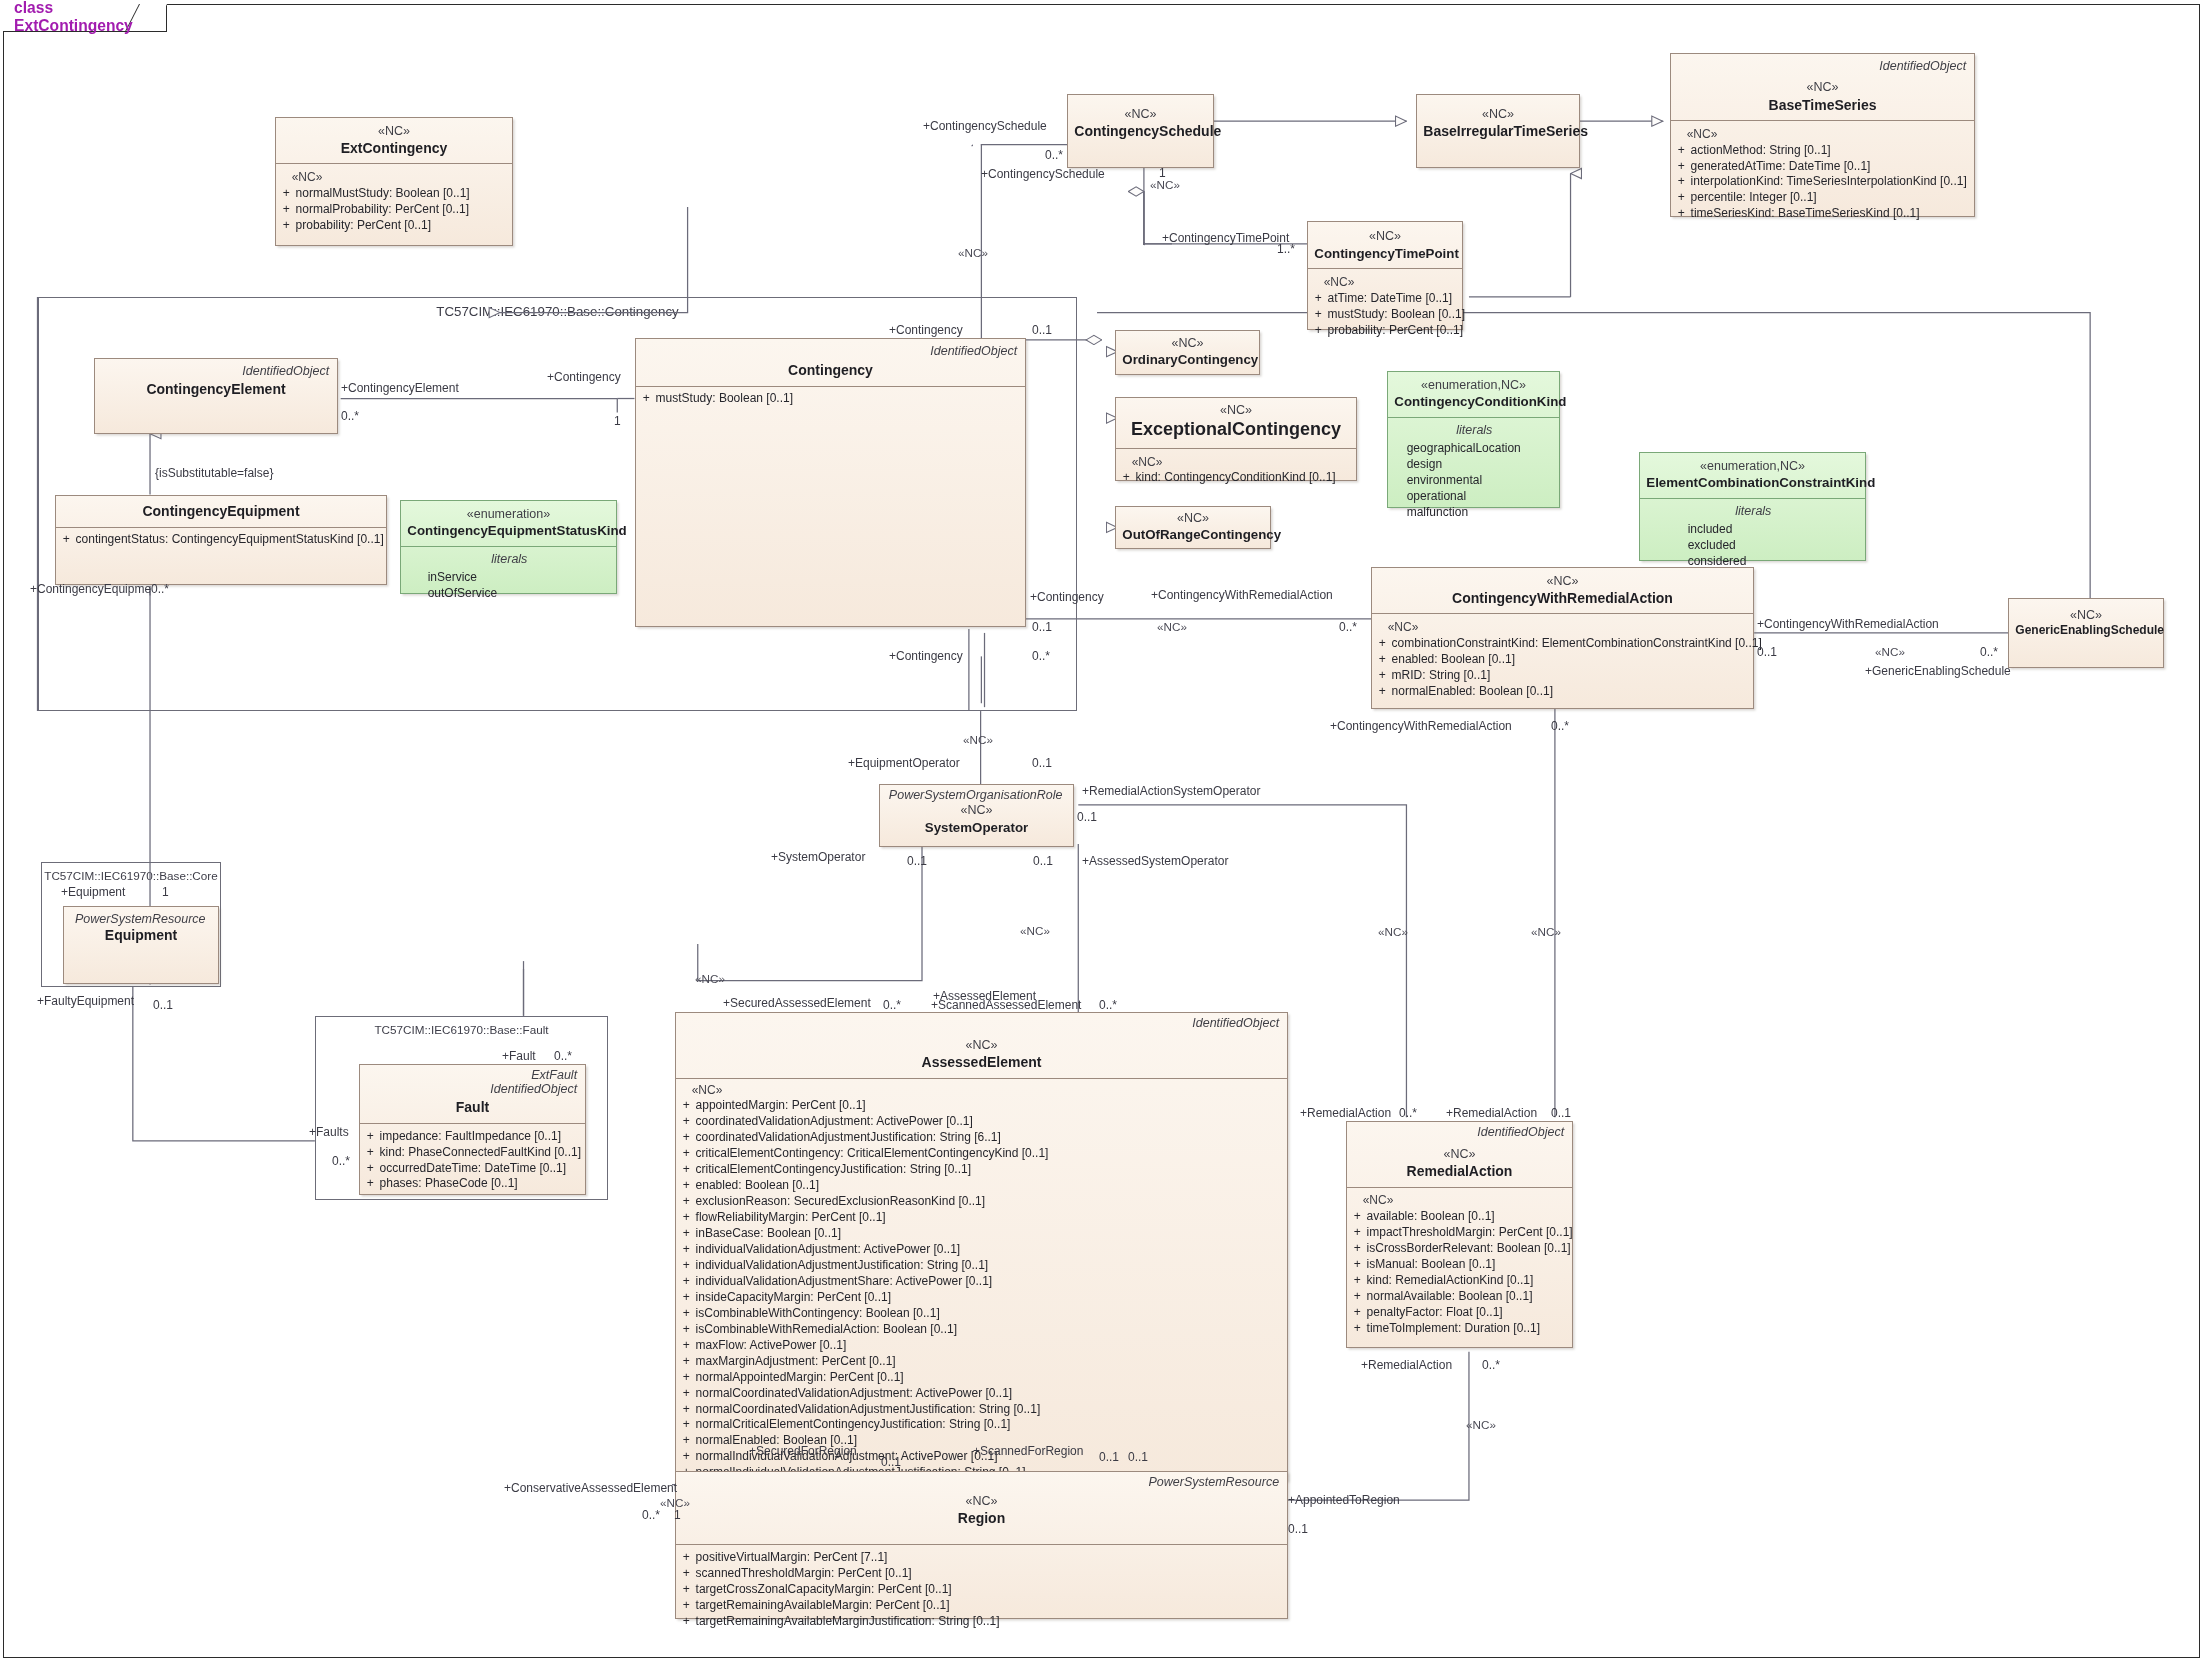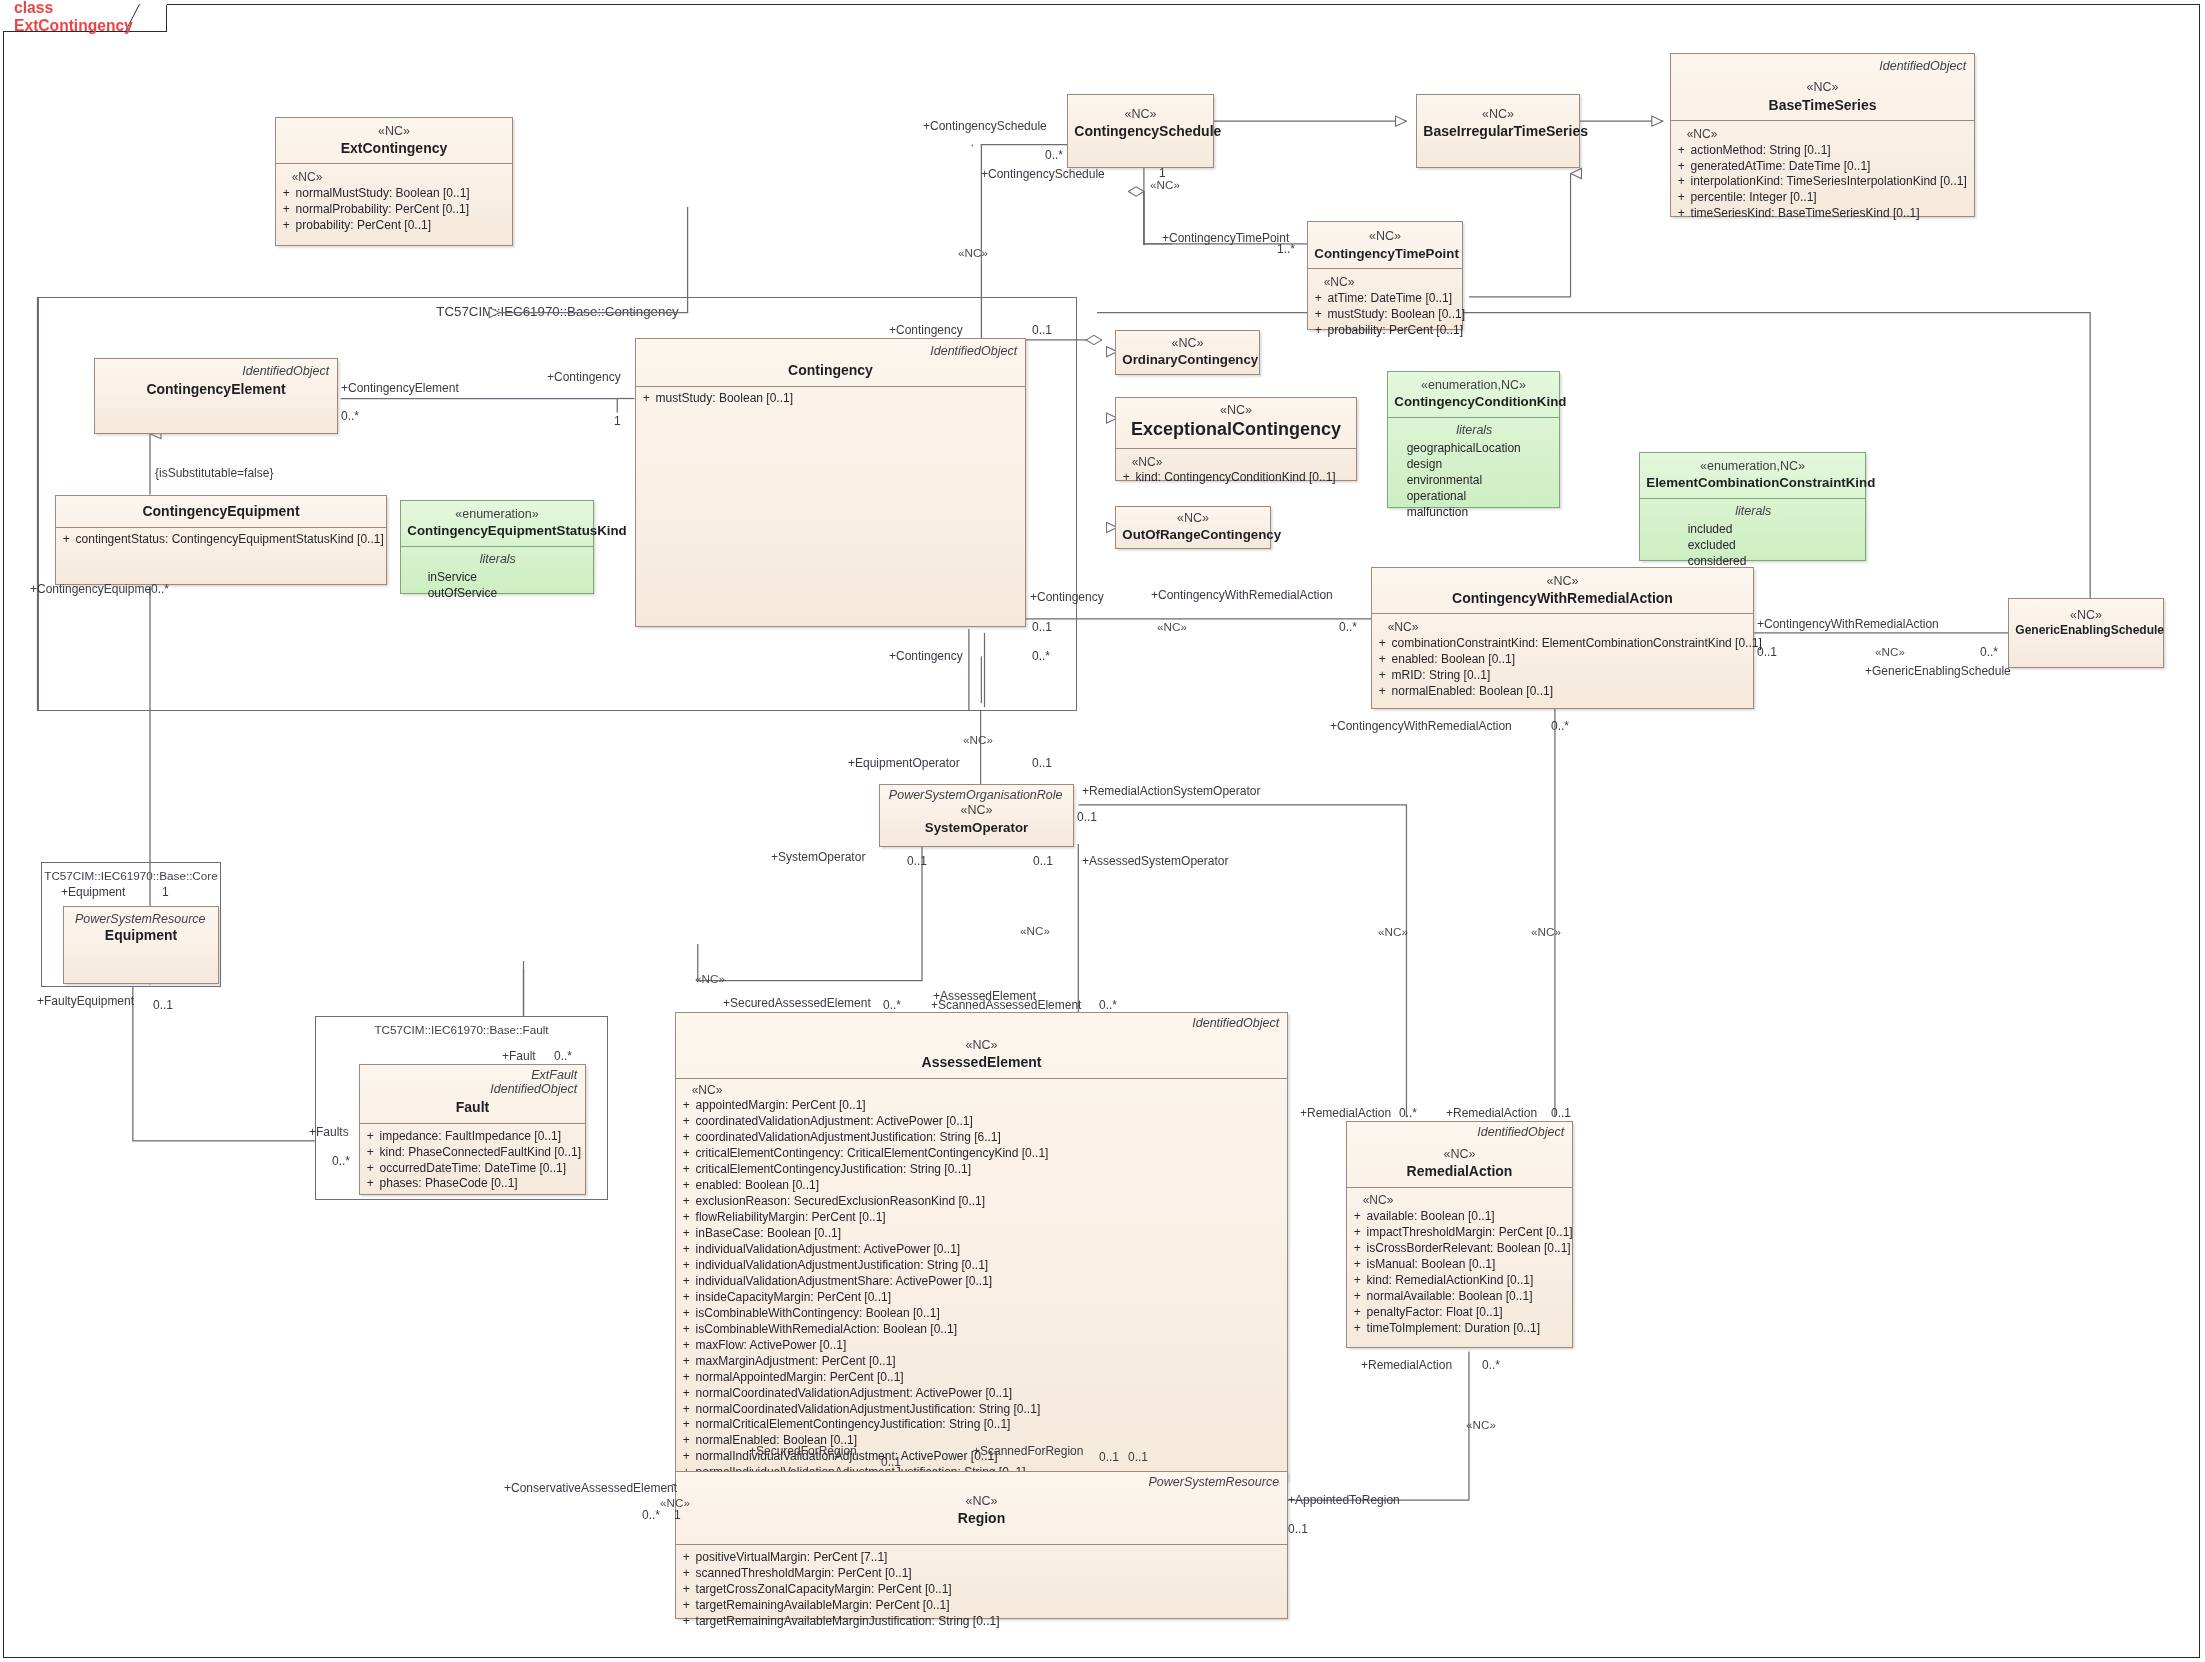--- a/index.html
+++ b/index.html
@@ -3,21 +3,21 @@
 <meta charset="utf-8">
 <style>
   html,body{margin:0;padding:0;background:#ffffff;}
   body{font-family:"Liberation Sans",sans-serif;}
   #canvas{position:relative;width:2205px;height:1662px;background:#fff;overflow:hidden;}
 
   
   .frame{position:absolute;border:1.6px solid #2b2b2b;box-sizing:border-box;}
   .frame-tab{position:absolute;border:1.6px solid #2b2b2b;border-top:none;border-left:none;
     background:#fff;box-sizing:border-box;display:flex;align-items:center;padding-left:11px;
-    font-weight:bold;font-size:15.6px;color:#ef4444;}
+    font-weight:bold;font-size:15.6px;color:#a21caf;}
   .frame-tab .slash{position:absolute;right:-0.8px;top:0;width:26.6px;height:100%;background:#fff;
     border-left:1.6px solid #2b2b2b;transform:skewX(-27deg);transform-origin:top left;}
   .frame-tab span{position:relative;z-index:2;}
 
   
   .pkg{position:absolute;border:1.2px solid #6c6c78;box-sizing:border-box;background:transparent;}
   .pkg-title{position:absolute;width:100%;text-align:center;font-size:13.3px;color:#3d3d48;
     line-height:1.25;top:6.3px;}
 
   
@@ -336,21 +336,21 @@
     </div>
     <div class="cls-sep"></div>
     <div class="cls-body">
       <div class="attr">
           <span class="vis">+</span>
           <span>contingentStatus: ContingencyEquipmentStatusKind [0..1]</span>
         </div>
     </div>
   </div>
 
-  <div class="cls enum" style="left:400px;top:500px;width:194px;height:94px;">
+  <div class="cls enum" style="left:400px;top:500px;width:217px;height:94px;">
     <div class="cls-head" style="padding-top:4.7px;">
       <div class="stereo">«enumeration»</div>
       <div class="cname" style="font-size:13.3px;">ContingencyEquipmentStatusKind</div>
     </div>
     <div class="cls-sep"></div>
     <div class="cls-body">
       <div class="lit-title">literals</div>
       <div class="lit">inService</div>
       <div class="lit">outOfService</div>
     </div>

